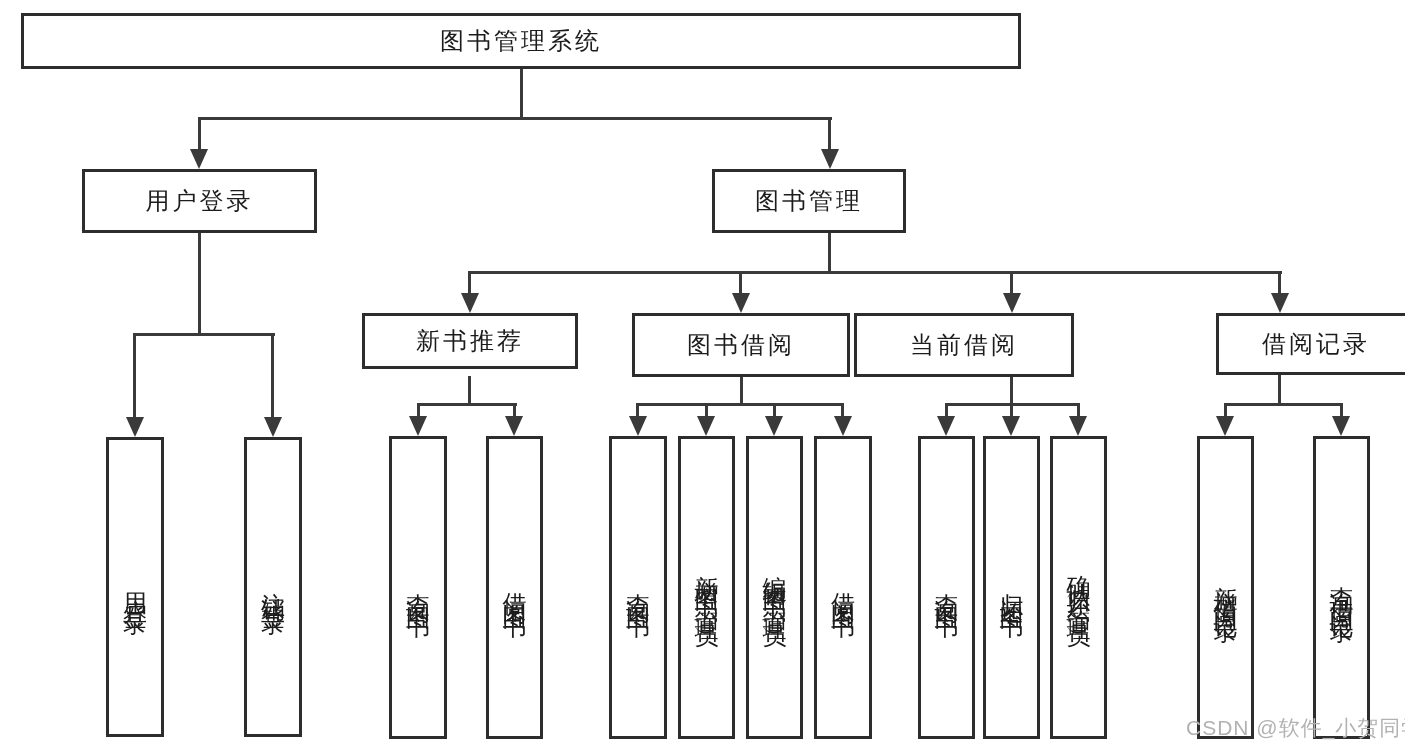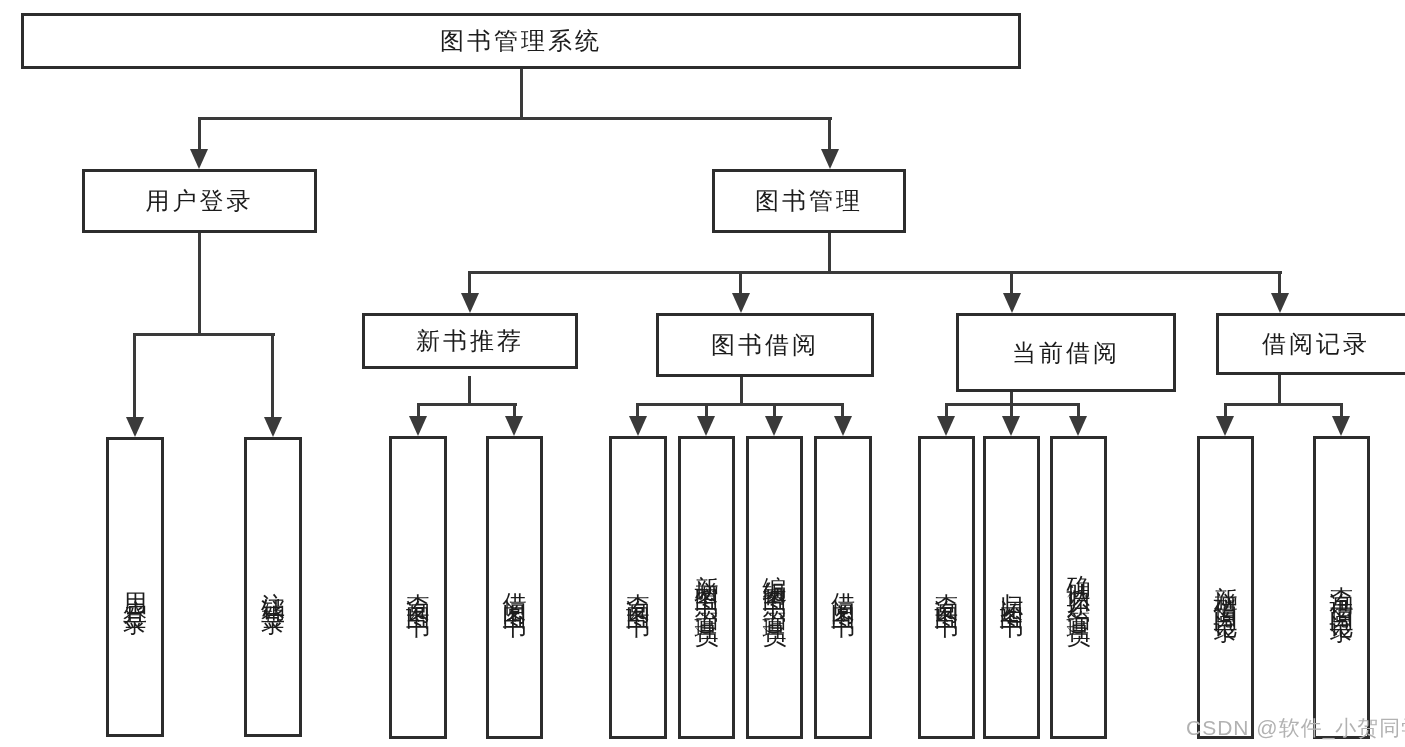--- a/index.html
+++ b/index.html
@@ -99,24 +99,24 @@
   <div class="node" style="left:82px;top:169px;width:235px;height:64px">
     <span class="lbl">用户登录</span>
   </div>
   <div class="node" style="left:712px;top:169px;width:194px;height:64px">
     <span class="lbl">图书管理</span>
   </div>
 
   <div class="node" style="left:362px;top:313px;width:216px;height:56px">
     <span class="lbl">新书推荐</span>
   </div>
-  <div class="node" style="left:656px;top:313px;width:218px;height:64px">
+  <div class="node" style="left:632px;top:313px;width:218px;height:64px">
     <span class="lbl">图书借阅</span>
   </div>
-  <div class="node" style="left:956px;top:313px;width:220px;height:79px">
+  <div class="node" style="left:854px;top:313px;width:220px;height:64px">
     <span class="lbl">当前借阅</span>
   </div>
   <div class="node" style="left:1216px;top:313px;width:200px;height:62px">
     <span class="lbl">借阅记录</span>
   </div>
 
   <div class="node leaf" style="left:106px;top:437px;width:58px;height:300px">
     <span class="lbl">用户登录</span>
   </div>
   <div class="node leaf" style="left:244px;top:437px;width:58px;height:300px">

